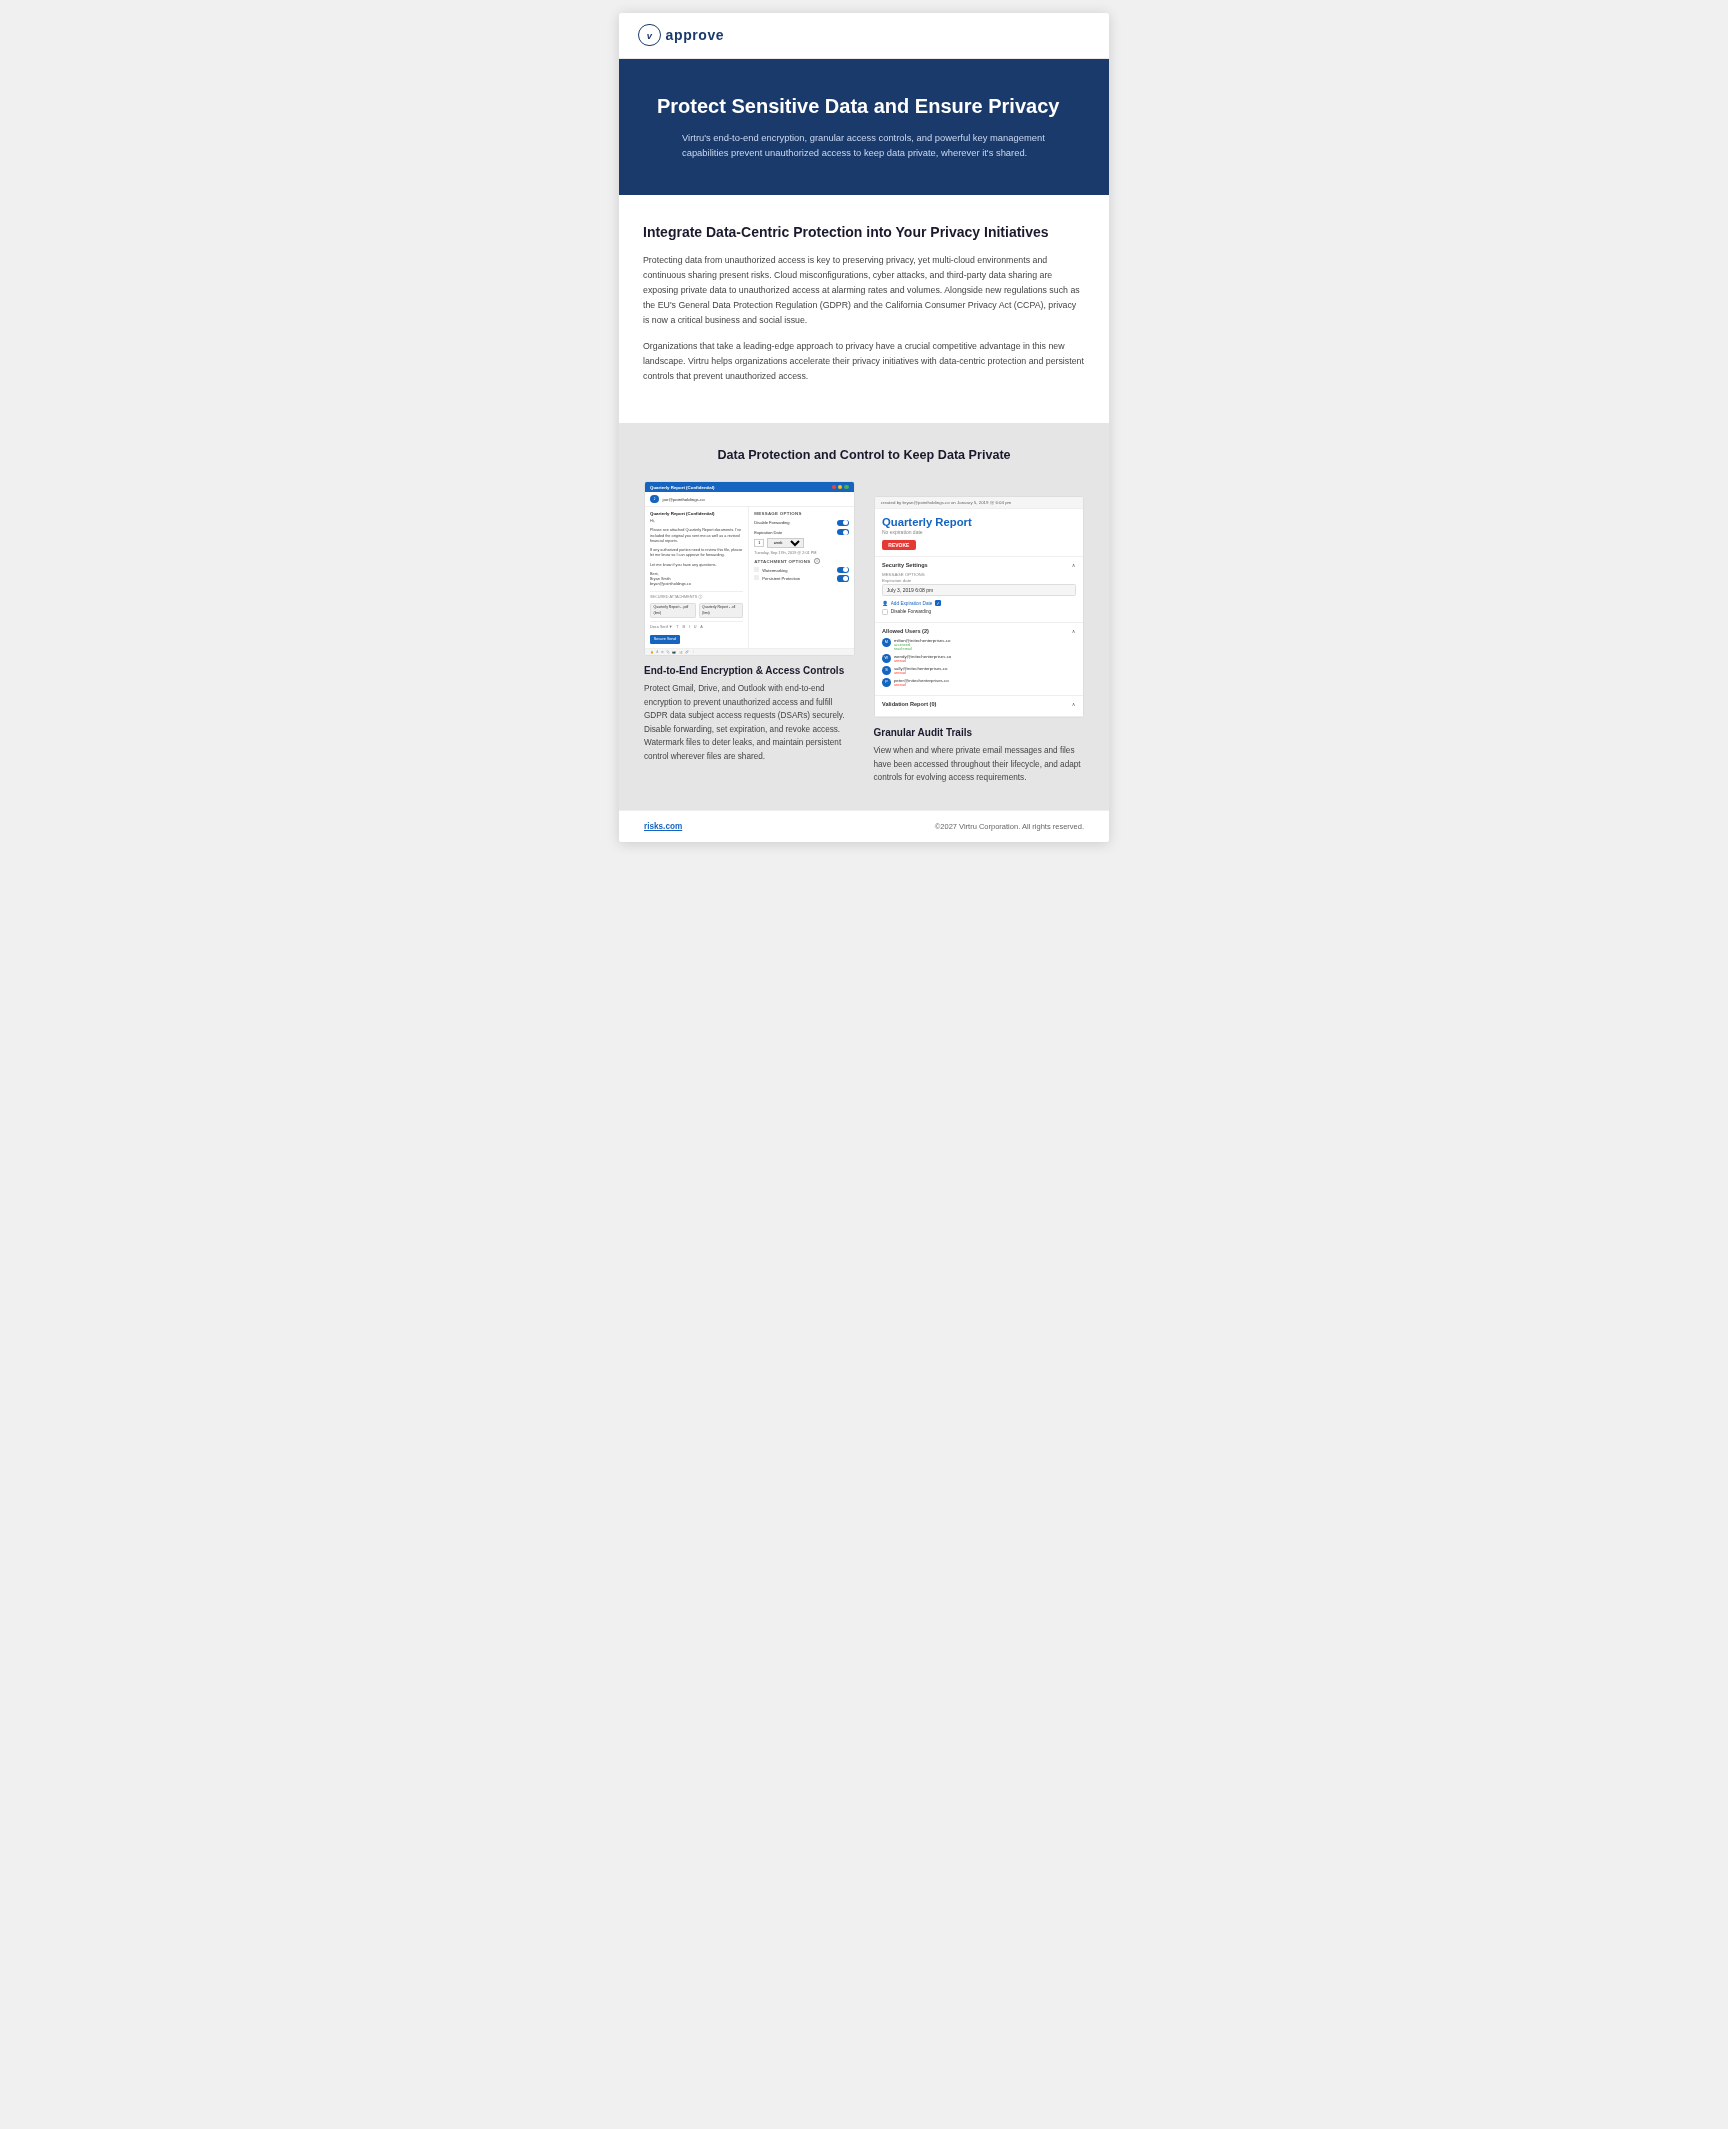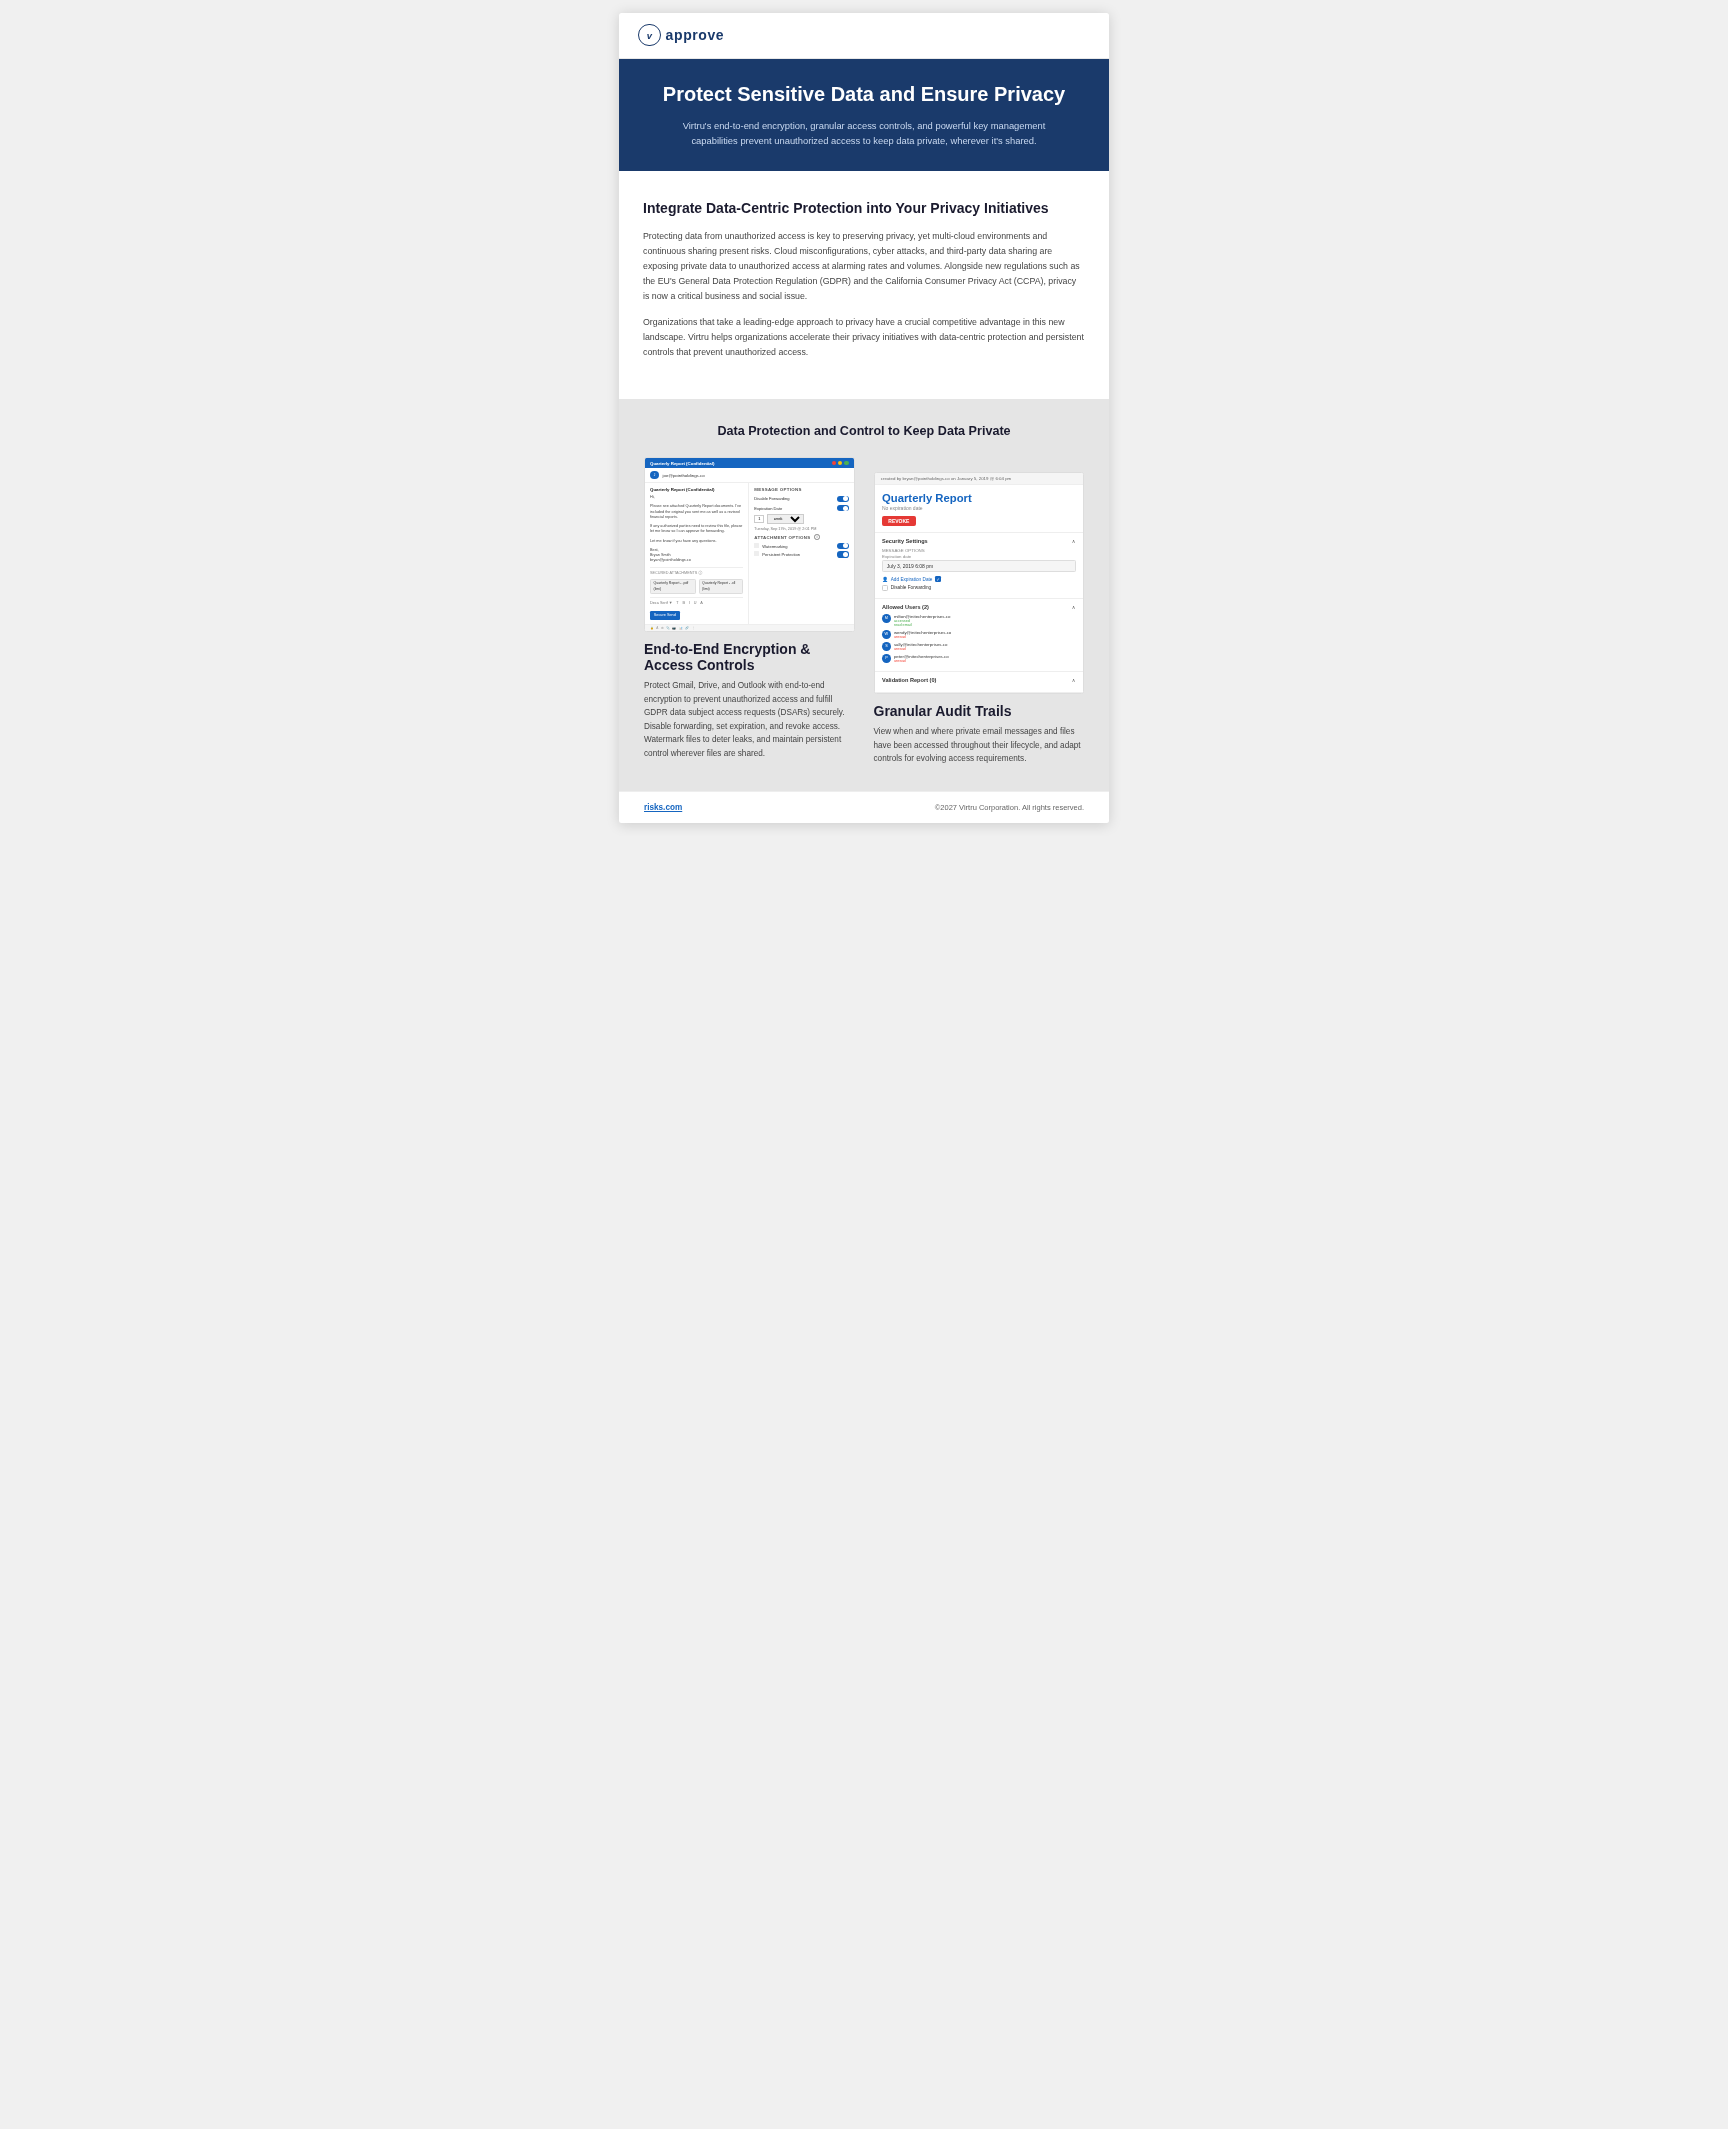--- a/index.html
+++ b/index.html
@@ -43,22 +43,22 @@
     }
     .logo-text {
       font-size: 14px;
       font-weight: 600;
       color: #1a3a6b;
       letter-spacing: 0.6px;
     }
     
     .hero {
       background: #1a3a6b;
-      padding: 23px 38px;
-      text-align: center;
+      padding: 35px 38px;
+      text-align: left;
     }
     .hero-title {
       color: #fff;
       font-size: 20px;
       font-weight: 700;
       line-height: 1.2;
       margin-bottom: 12.6px;
     }
     .hero-subtitle {
       color: #c8d8f0;
@@ -428,21 +428,21 @@
     }
     .user-status {
       font-size: 3.8px;
       color: #4caf50;
     }
     .user-status-red {
       font-size: 3.8px;
       color: #f44336;
     }
     .feature-title {
-      font-size: 14px;
+      font-size: 10px;
       font-weight: 700;
       color: #1a1a2e;
       margin-bottom: 6.3px;
     }
     .feature-text {
       font-size: 8.2px;
       color: #444;
       line-height: 1.65;
     }
     

